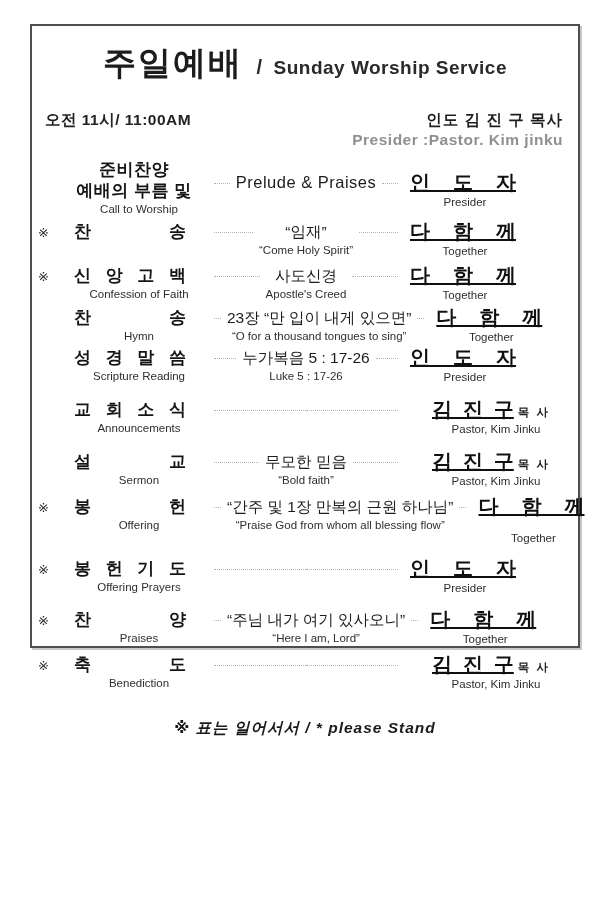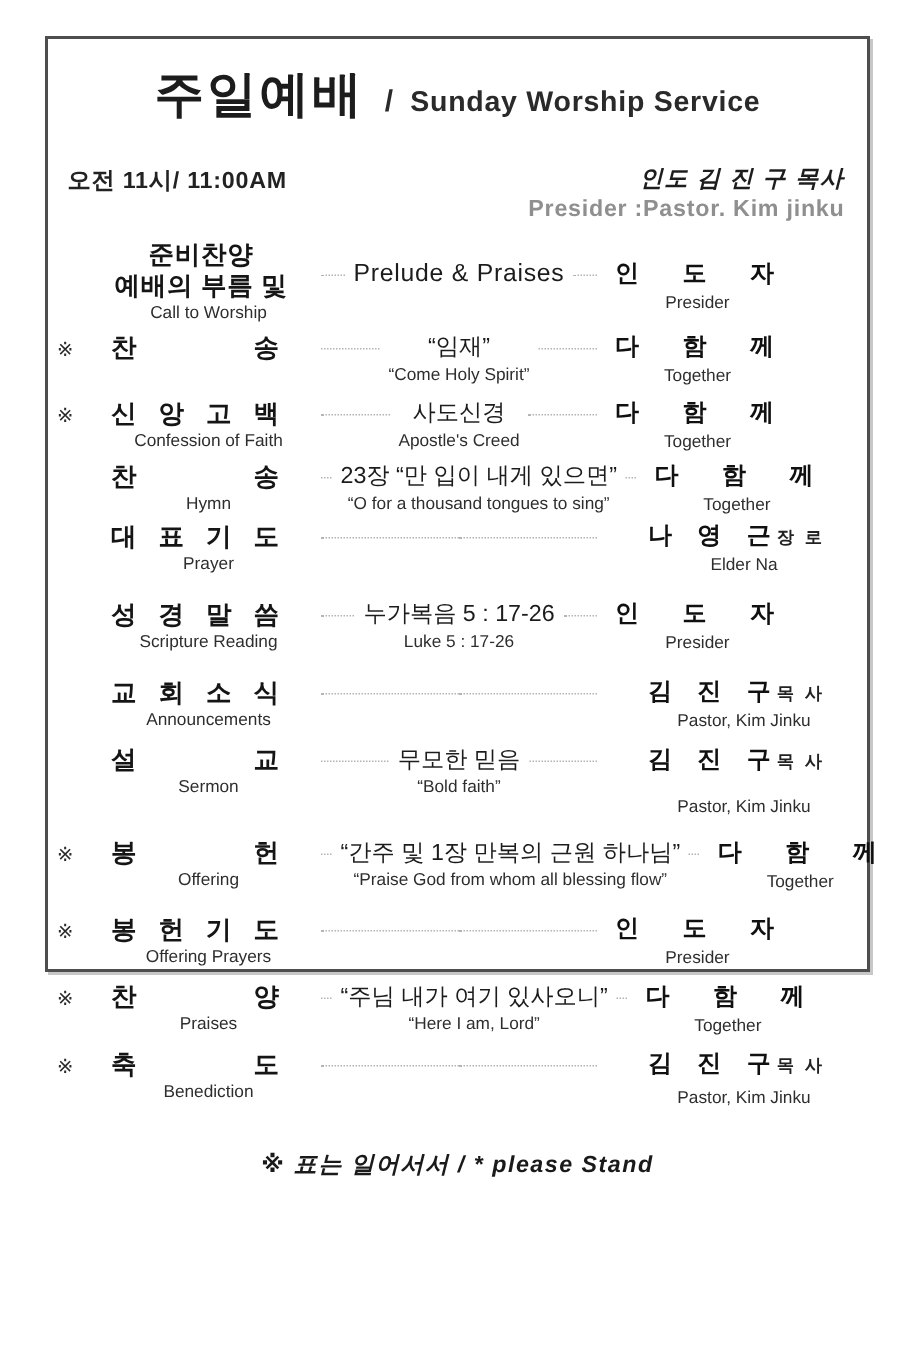--- a/index.html
+++ b/index.html
@@ -18,21 +18,21 @@
   
   .title-row { margin-top:15px; text-align:center; white-space:nowrap; }
   .title-ko { font-size:33px; font-weight:900; letter-spacing:2px; color:#1c1c1c; }
   .title-sep { font-size:20px; font-weight:bold; margin:0 7px 0 9px; color:#2a2a2a; }
   .title-en { font-size:19px; font-weight:bold; letter-spacing:0.5px; color:#2a2a2a; }
   
   .info-row { display:flex; justify-content:space-between; align-items:flex-start;
               margin:24px 15px 0 13px; }
   .svc-time { font-size:15.5px; font-weight:bold; letter-spacing:0.5px; color:#222; }
   .presider { text-align:right; line-height:20px; }
-  .presider-ko { font-size:15.5px; font-weight:bold; letter-spacing:1px; color:#1d1d1d;font-style:italic; }
+  .presider-ko { font-size:15.5px; font-weight:bold; letter-spacing:1px; color:#1d1d1d; }
   .presider-en { font-size:15.5px; font-weight:bold; color:#8f8f8f; letter-spacing:0.5px; }
   
   .program { margin-top:9px; }
   .row { display:grid; grid-template-columns:26px 150px 1fr 152px;
          padding-left:6px; padding-right:28px; align-items:start; }
   .row:nth-child(1){margin-bottom:4px}
   .row:nth-child(2){margin-bottom:6px}
   .row:nth-child(3){margin-bottom:4px}
   .row:nth-child(4){margin-bottom:2px}
   .row:nth-child(5){margin-bottom:14px}
@@ -54,22 +54,22 @@
   .leader { flex:1 1 auto; min-width:7px; height:0;
             border-top:1.6px dotted #b4b4b4; margin-top:11px; }
   .center-block { flex:0 1 auto; padding:0 6px; }
   .mid-text { font-size:15.5px; line-height:21px; color:#1c1c1c; text-align:center;
               white-space:nowrap; }
   .mid-sub { font-size:11.5px; line-height:15px; color:#2e2e2e; text-align:center;
              margin-top:1px; white-space:nowrap; }
   .cell-right { padding-left:12px; }
   .row.has-suffix .cell-right { padding-left:34px; }
   .who-line { display:flex; align-items:baseline; }
-  .who-ko { font-size:16px; font-weight:bold; line-height:21px; color:#101010;
-            text-align:justify; text-align-last:justify; width:106px; }
+  .who-ko { font-size:20px; font-weight:bold; line-height:21px; color:#101010;
+            text-align:justify; text-align-last:justify; width:106px;text-decoration:underline; }
   .row.has-suffix .who-ko { width:92px; }
   .who-suffix { font-size:11.5px; font-weight:bold; letter-spacing:2px; padding-left:4px;
                 white-space:nowrap; color:#222; }
   .who-en { font-size:11.5px; line-height:15px; color:#2e2e2e; text-align:center;
             margin-top:2px; width:110px; }
   .row.has-suffix .who-en { width:128px; }
   .row:nth-child(1) .cell-mid, .row:nth-child(1) .cell-right { padding-top:13px; }
   .row:nth-child(1) .mid-text { font-size:16.5px; letter-spacing:0.5px; }
   .row:nth-child(8) .who-en { margin-top:14px; }
   .row:nth-child(12) .who-en { margin-top:5px; }
@@ -198,43 +198,20 @@
     </div>
     <div class="cell-right">
       <div class="who-line">
         <span class="who-ko">다 함 께</span>
         <span class="who-suffix"></span>
       </div>
       <div class="who-en">Together</div>
     </div>
   </div>
 
-  <div class="row no-center has-suffix">
-    <div class="cell-stand"></div>
-    <div class="cell-left">
-      <div class="ko-label">
-            <div class="ko-line">대 표 기 도</div>
-          </div>
-      <div class="en-label">Prayer</div>
-    </div>
-    <div class="cell-mid">
-      <div class="mid-main">
-        <span class="leader"></span>
-
-        <span class="leader"></span>
-      </div>
-    </div>
-    <div class="cell-right">
-      <div class="who-line">
-        <span class="who-ko">나 영 근</span>
-        <span class="who-suffix">장 로</span>
-      </div>
-      <div class="who-en">Elder Na</div>
-    </div>
-  </div>
 
   <div class="row">
     <div class="cell-stand"></div>
     <div class="cell-left">
       <div class="ko-label">
             <div class="ko-line">성 경 말 씀</div>
           </div>
       <div class="en-label">Scripture Reading</div>
     </div>
     <div class="cell-mid">

